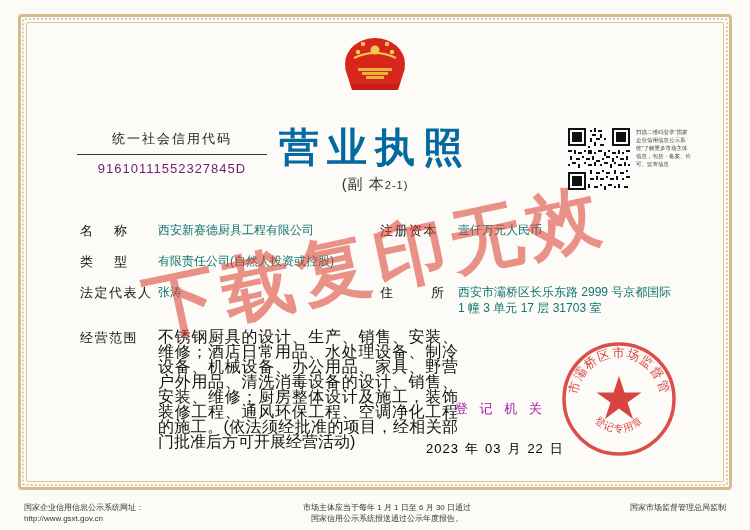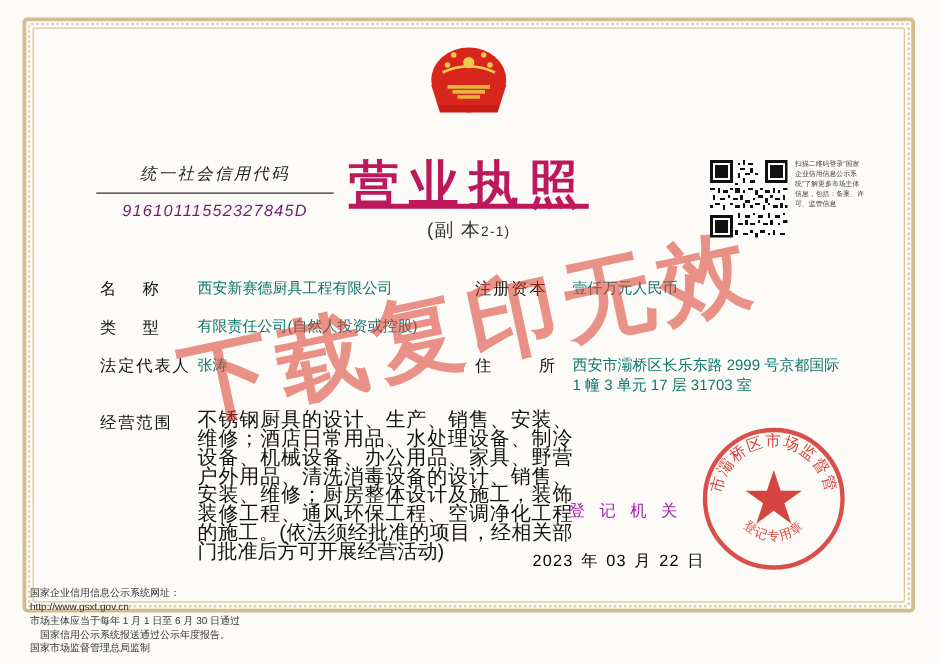--- a/index.html
+++ b/index.html
@@ -32,30 +32,30 @@
   
   .emblem{
     position:absolute;left:50%;top:24px;transform:translateX(-50%);
     width:74px;height:72px;
   }
 
   
   .title{
     position:absolute;left:0;right:0;top:120px;text-align:center;
     font-family:"DejaVu Sans","Liberation Sans",sans-serif;
-    font-size:40px;font-weight:bold;letter-spacing:8px;color:#be185d;text-decoration:underline;
+    font-size:40px;font-weight:bold;letter-spacing:8px;color:#0369a1;
   }
   .subtitle{
     position:absolute;left:0;right:0;top:175px;text-align:center;
     font-size:15px;color:#333;letter-spacing:1px;
   }
   .subtitle .small{font-size:11px;}
 
   
-  .code-block{position:absolute;left:72px;top:130px;width:200px;text-align:center;font-style:italic;}
+  .code-block{position:absolute;left:72px;top:130px;width:200px;text-align:center;}
   .code-label{font-size:13px;letter-spacing:2px;color:#222;}
   .code-line{width:190px;height:1px;background:#333;margin:6px auto 6px;}
   .code-value{font-size:13px;letter-spacing:1px;color:#701a75;}
 
   
   .qr-wrap{position:absolute;right:62px;top:128px;width:120px;}
   .qr{width:62px;height:62px;display:block;}
   .qr-text{
     position:absolute;left:68px;top:0;width:56px;
     font-size:5.5px;line-height:8px;color:#444;
@@ -96,21 +96,21 @@
     position:absolute;left:50%;top:262px;transform:translate(-50%,-50%) rotate(-12deg);
     font-family:"DejaVu Sans","Liberation Sans",sans-serif;
     font-size:72px;font-weight:bold;color:rgba(219,58,44,0.55);
     letter-spacing:6px;white-space:nowrap;pointer-events:none;
   }
 
   
   .footer{
     position:absolute;left:24px;right:24px;bottom:6px;
     display:flex;justify-content:space-between;align-items:flex-start;
-    font-size:8px;color:#333;line-height:11px;flex-direction:column;
+    font-size:8px;color:#333;line-height:11px;
   }
   .footer .mid{text-align:center;}
   .footer .right{text-align:right;}
 </style>
 </head>
 <body>
 
 <div class="page">
 
   <div class="border-outer"></div>

